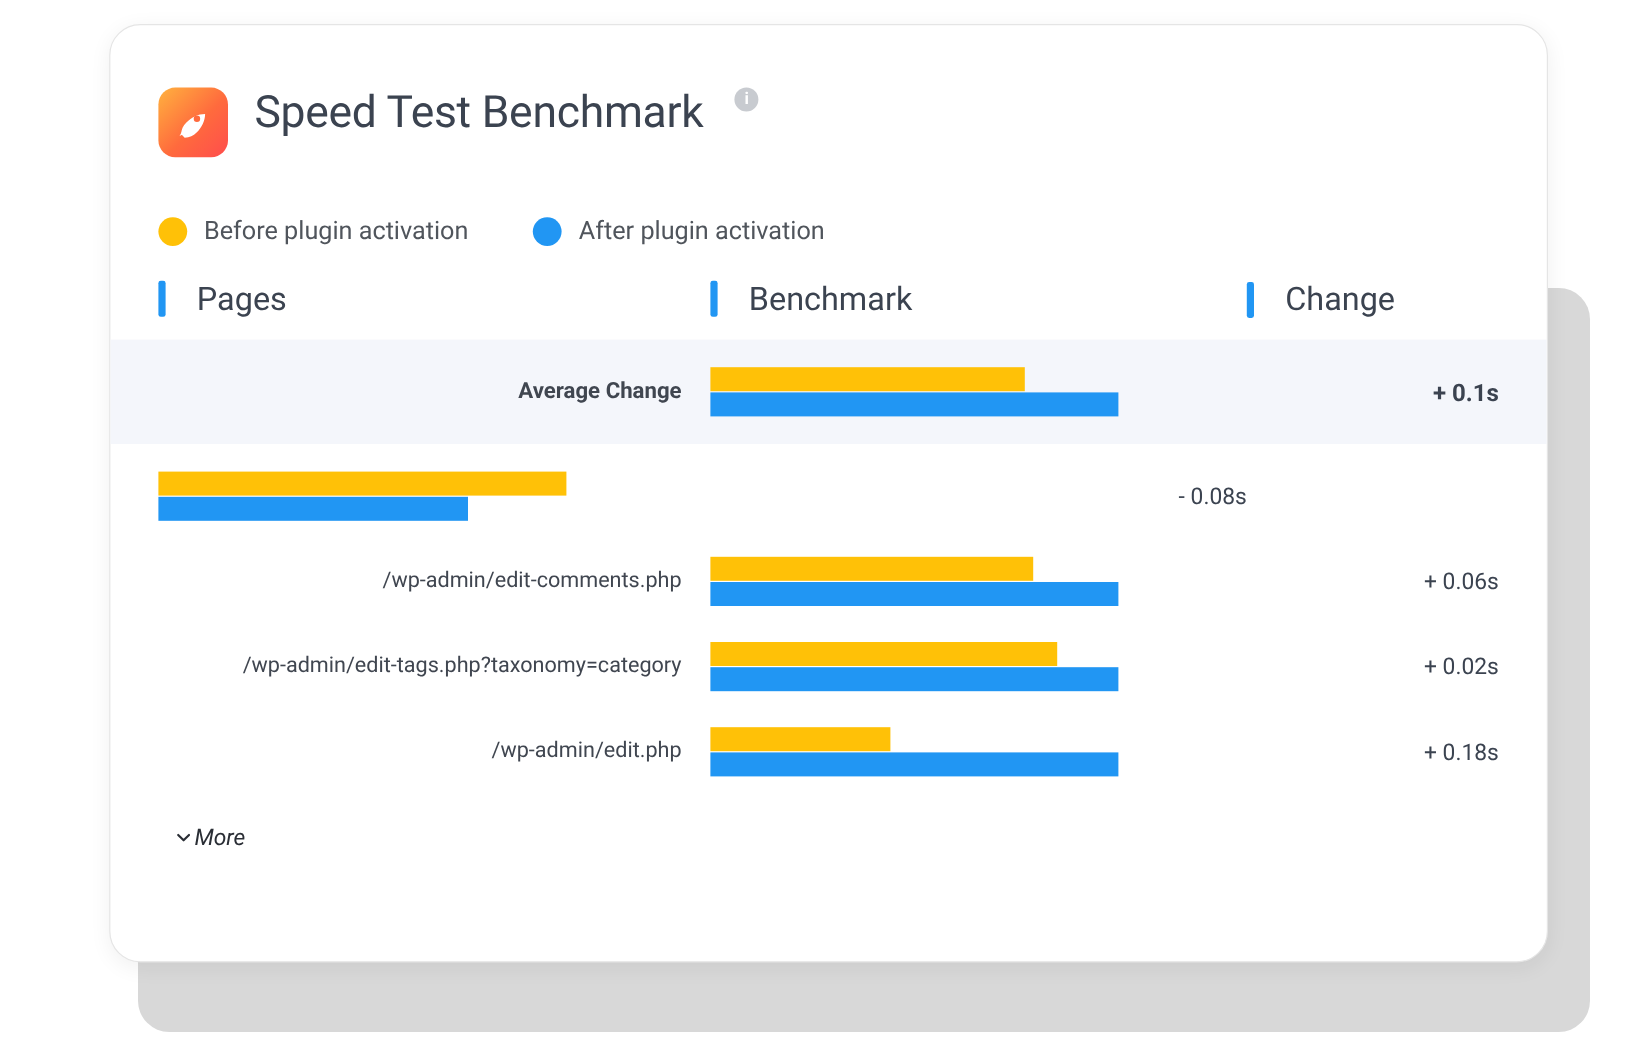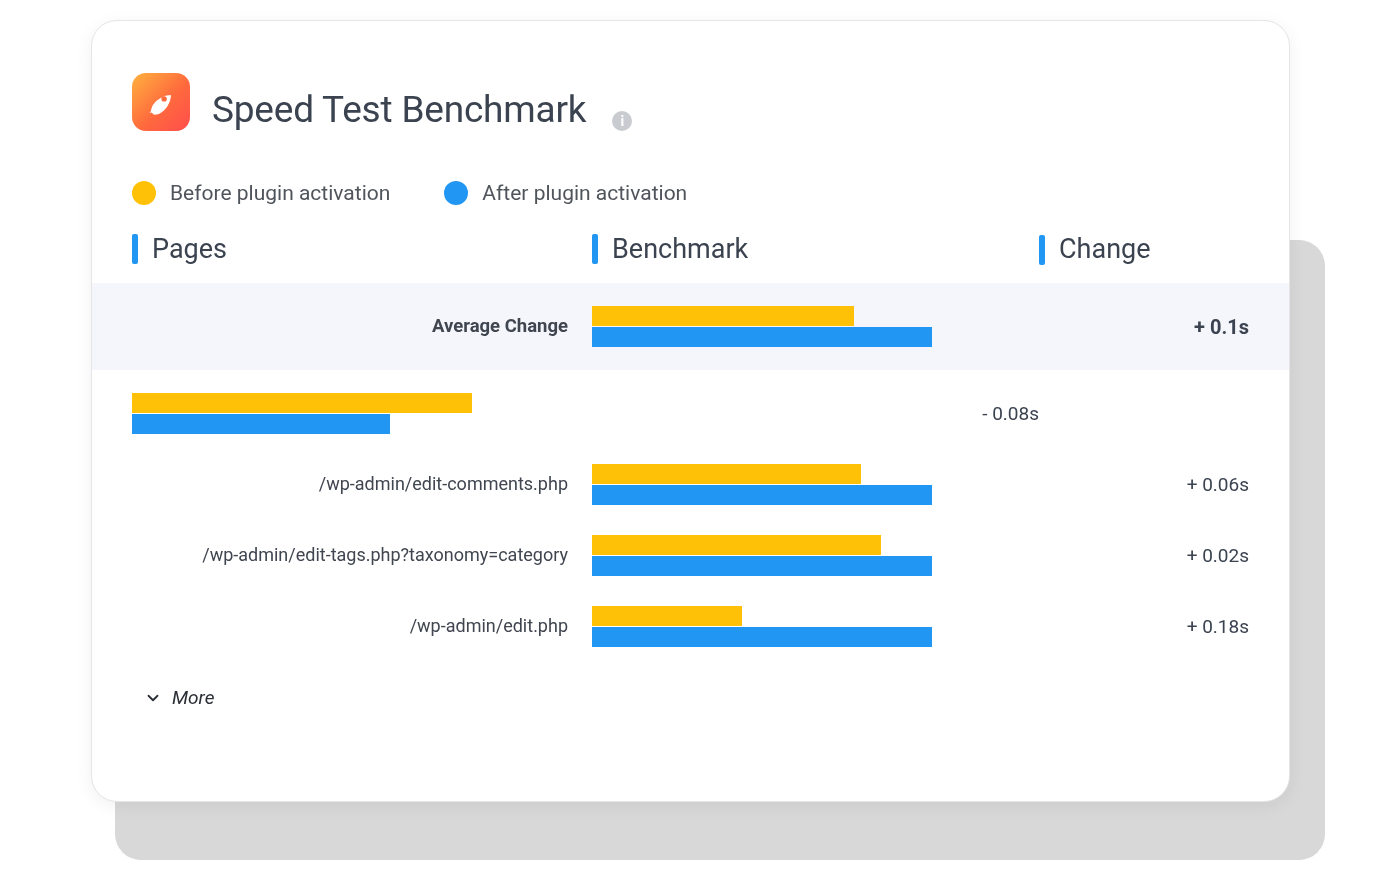--- a/index.html
+++ b/index.html
@@ -27,21 +27,21 @@
     width: 1199px;
     height: 782px;
     background: #ffffff;
     border: 1px solid #e5e5e5;
     border-radius: 26px;
     box-shadow: 0 4px 18px rgba(0,0,0,0.06);
     overflow: hidden;
   }
   .header {
     display: flex;
-    align-items: flex-end;
+    align-items: flex-start;
     padding: 52px 40px 12px 40px;
     gap: 22px;
   }
   .app-icon {
     width: 58px;
     height: 58px;
     border-radius: 14px;
     background: linear-gradient(135deg, #ffb23f 0%, #ff6a3d 55%, #ff4d4d 100%);
     display: flex;
     align-items: center;
@@ -89,21 +89,21 @@
   }
   .col-headers {
     padding: 0 40px;
     font-size: 27px;
     color: #3b4350;
     font-weight: 400;
   }
   .col-head {
     display: flex;
     align-items: center;
-    gap: 14px;
+    gap: 26px;
   }
   .col-head .bar {
     width: 6px; height: 30px;
     background: #2196f3;
     border-radius: 2px;
     display: inline-block;
   }
   .col-head.right { justify-content: flex-start; align-items: flex-end; }
 
   .row {
@@ -140,21 +140,20 @@
   .change-val {
     font-size: 19px;
     color: #3b4350;
     white-space: nowrap;
   }
   .row.highlight .change-val { font-weight: 700; font-size: 20px; }
 
   .more {
     display: inline-flex;
     align-items: center;
-    gap: 10px;
     margin: 24px 0 0 52px;
     font-size: 19px;
     color: #2a2e35;
     font-style: italic;
     cursor: pointer;
     user-select: none;
   }
   .more svg { width: 18px; height: 18px; }
 
   .rows-block { padding-top: 8px; }

